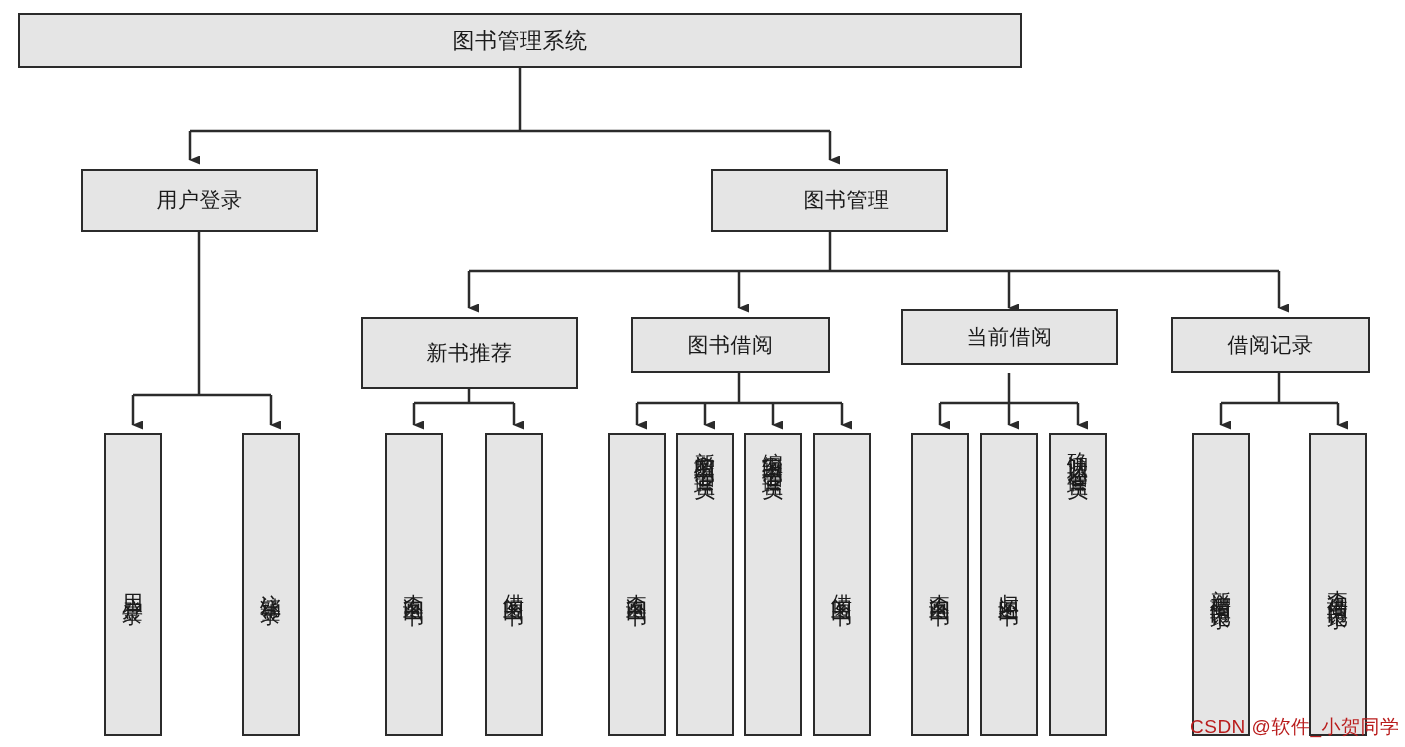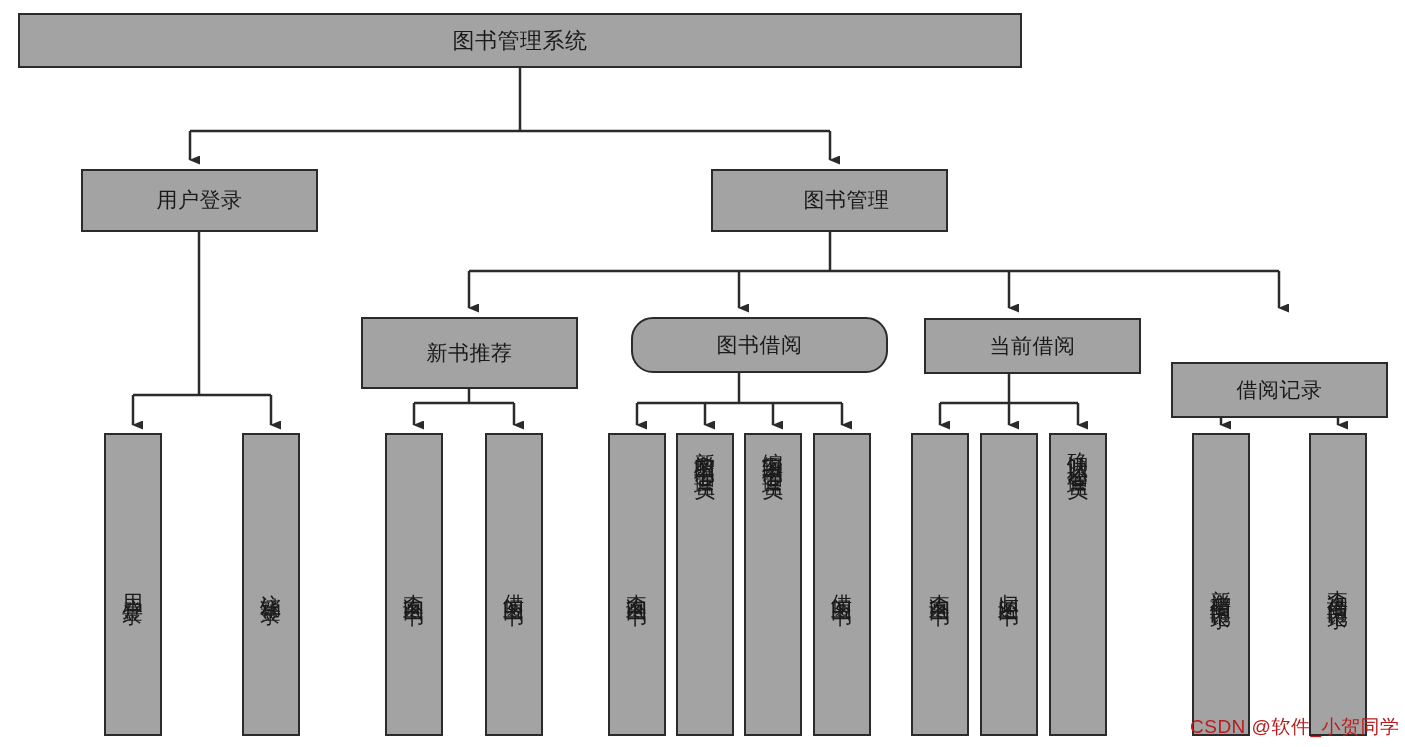--- a/index.html
+++ b/index.html
@@ -23,21 +23,21 @@
     left: 0;
     top: 0;
     width: 1405px;
     height: 747px;
     pointer-events: none;
   }
   .node {
     position: absolute;
     box-sizing: border-box;
     border: 2.5px solid #2b2b2b;
-    background: #a3a3a3;
+    background: #e5e5e5;
     display: flex;
     align-items: center;
     justify-content: center;
     color: #1a1a1a;
   }
   .node .node-label {
     display: block;
     text-align: center;
     line-height: 1.18;
     letter-spacing: 0.5px;
@@ -140,29 +140,29 @@
   </div>
 
   <div class="node horiz" style="left:711px; top:169px; width:237px; height:63px;padding-left:34px;">
     <span class="node-label">图书管理</span>
   </div>
 
   <div class="node horiz" style="left:361px; top:317px; width:217px; height:72px;">
     <span class="node-label">新书推荐</span>
   </div>
 
-  <div class="node horiz" style="left:631px; top:317px; width:257px; height:56px;border-radius:22px;">
+  <div class="node horiz" style="left:631px; top:317px; width:199px; height:56px;">
     <span class="node-label">图书借阅</span>
   </div>
 
-  <div class="node horiz" style="left:901px; top:318px; width:217px; height:56px;margin-left:23px;">
+  <div class="node horiz" style="left:901px; top:309px; width:217px; height:56px;">
     <span class="node-label">当前借阅</span>
   </div>
 
-  <div class="node horiz" style="left:1171px; top:317px; width:217px; height:56px;margin-top:45px;">
+  <div class="node horiz" style="left:1171px; top:317px; width:199px; height:56px;">
     <span class="node-label">借阅记录</span>
   </div>
 
   <div class="node vert mid" style="left:104px; top:433px; width:58px; height:303px;">
     <span class="node-label">用户登录</span>
   </div>
 
   <div class="node vert mid" style="left:242px; top:433px; width:58px; height:303px;">
     <span class="node-label">注销登录</span>
   </div>

